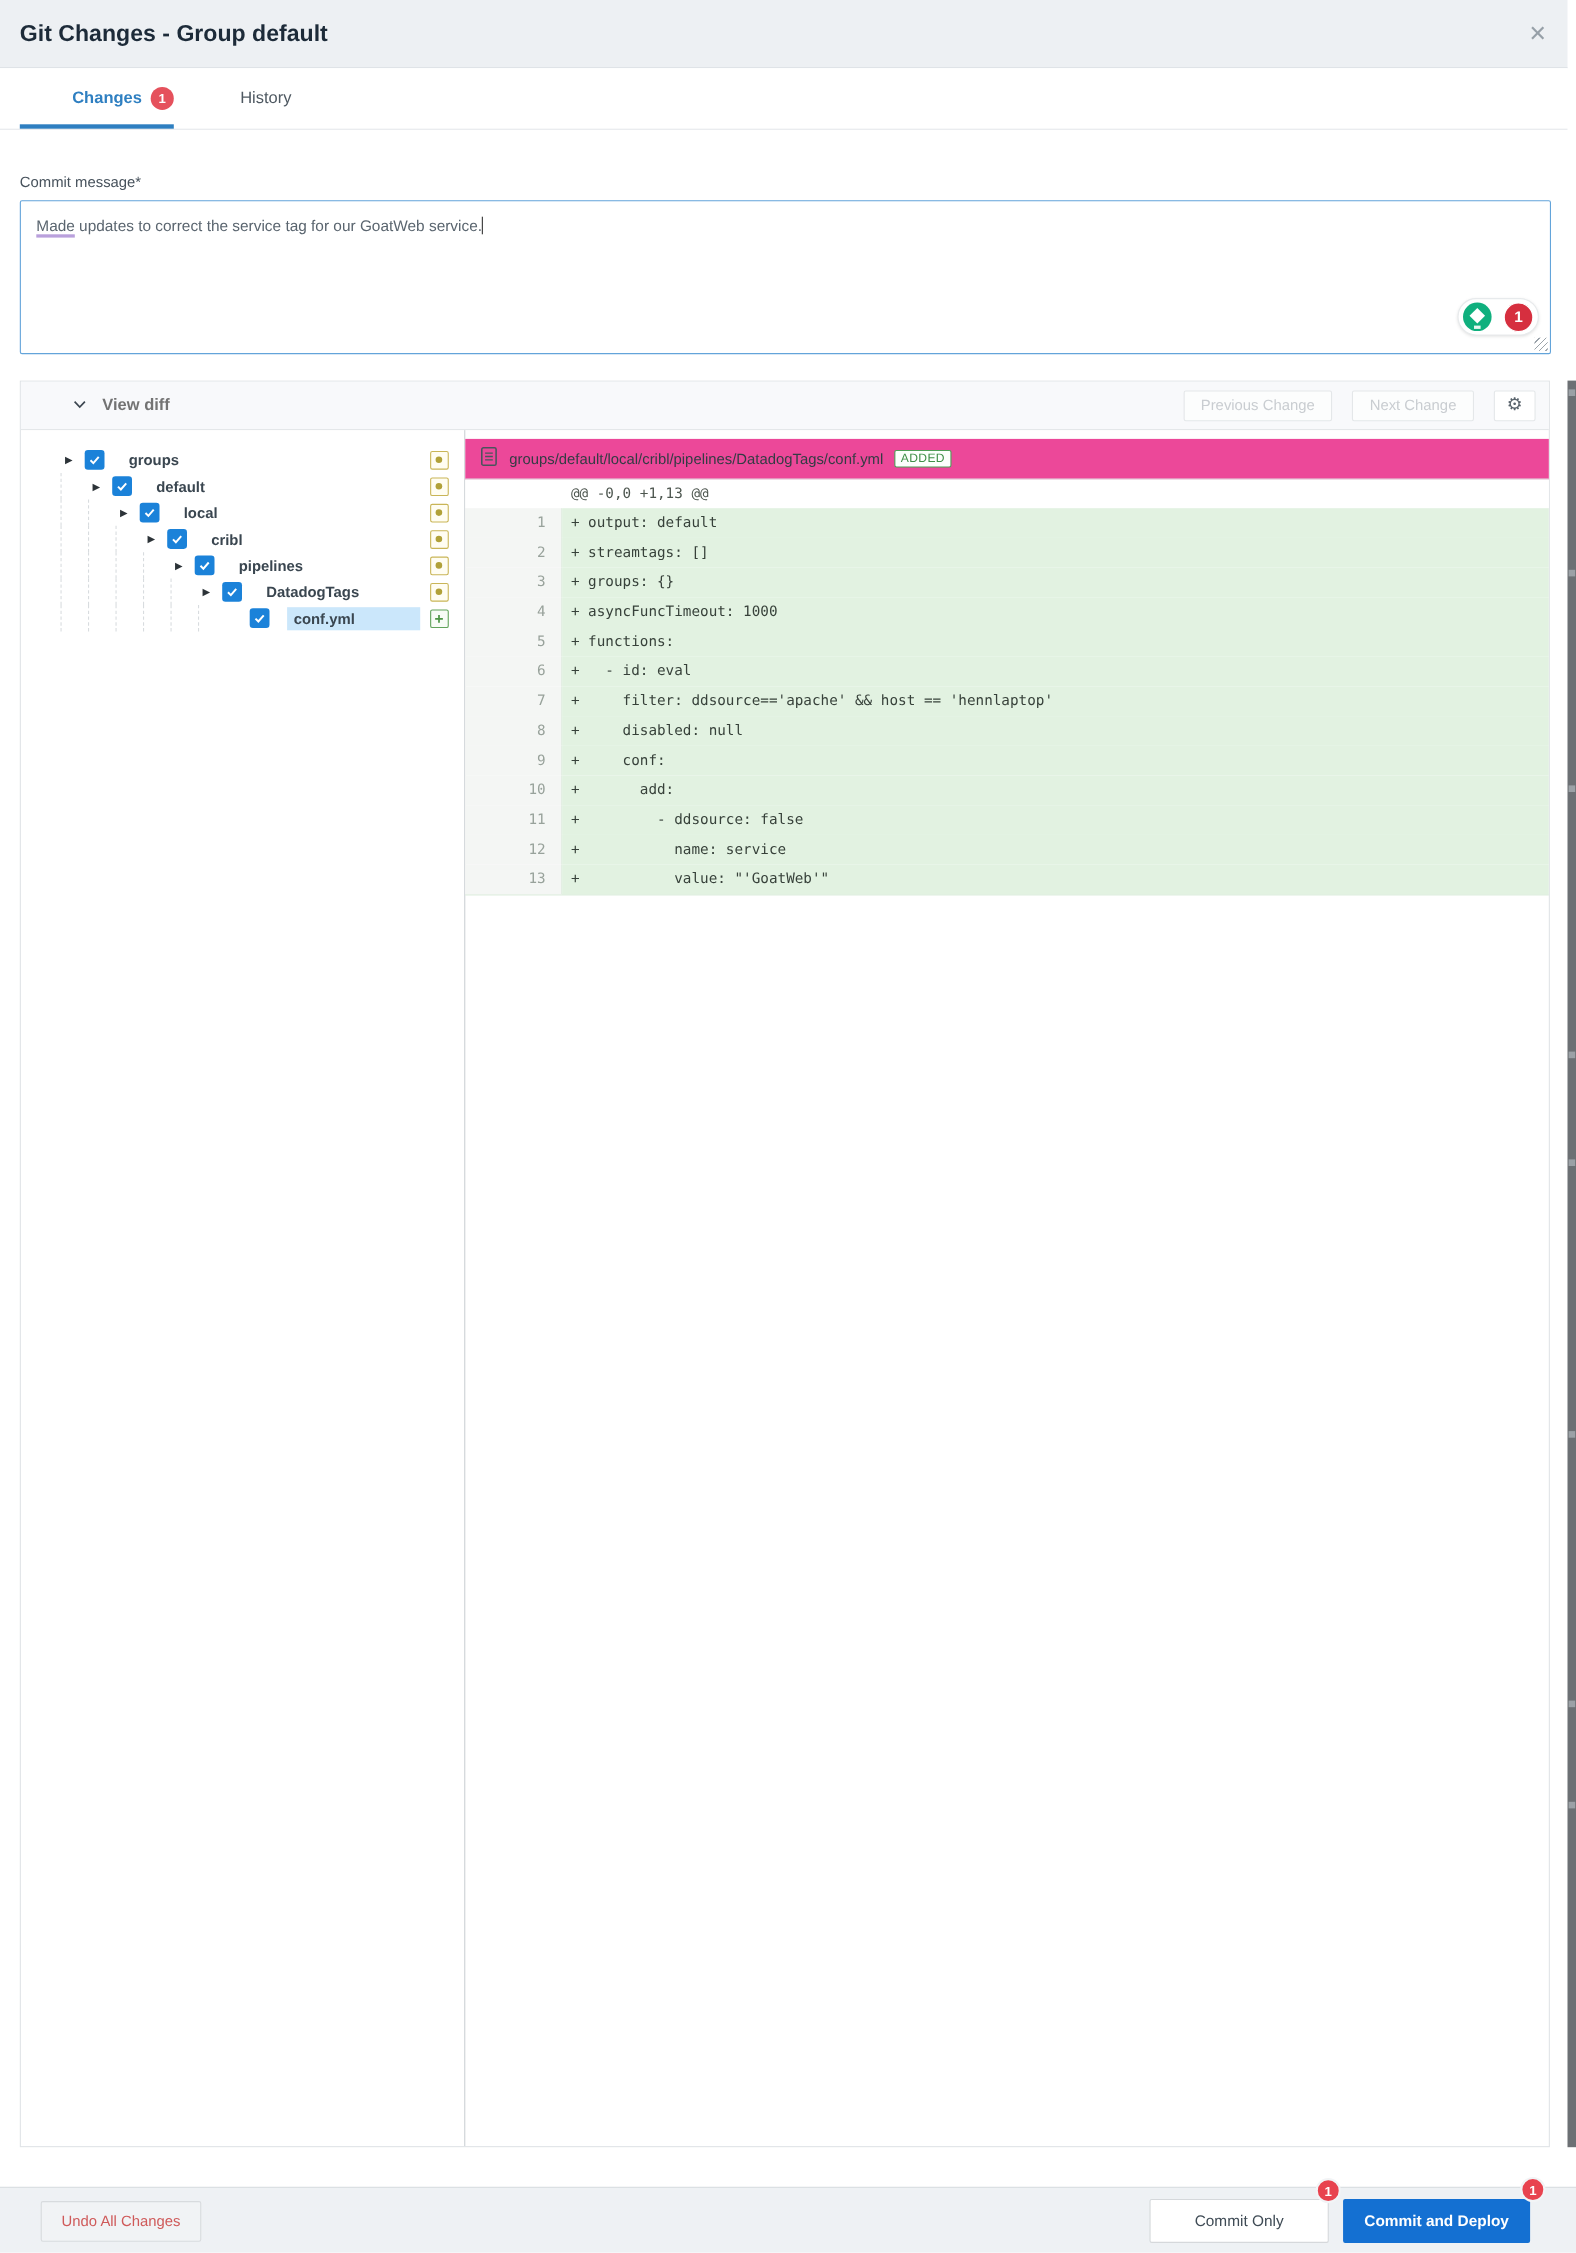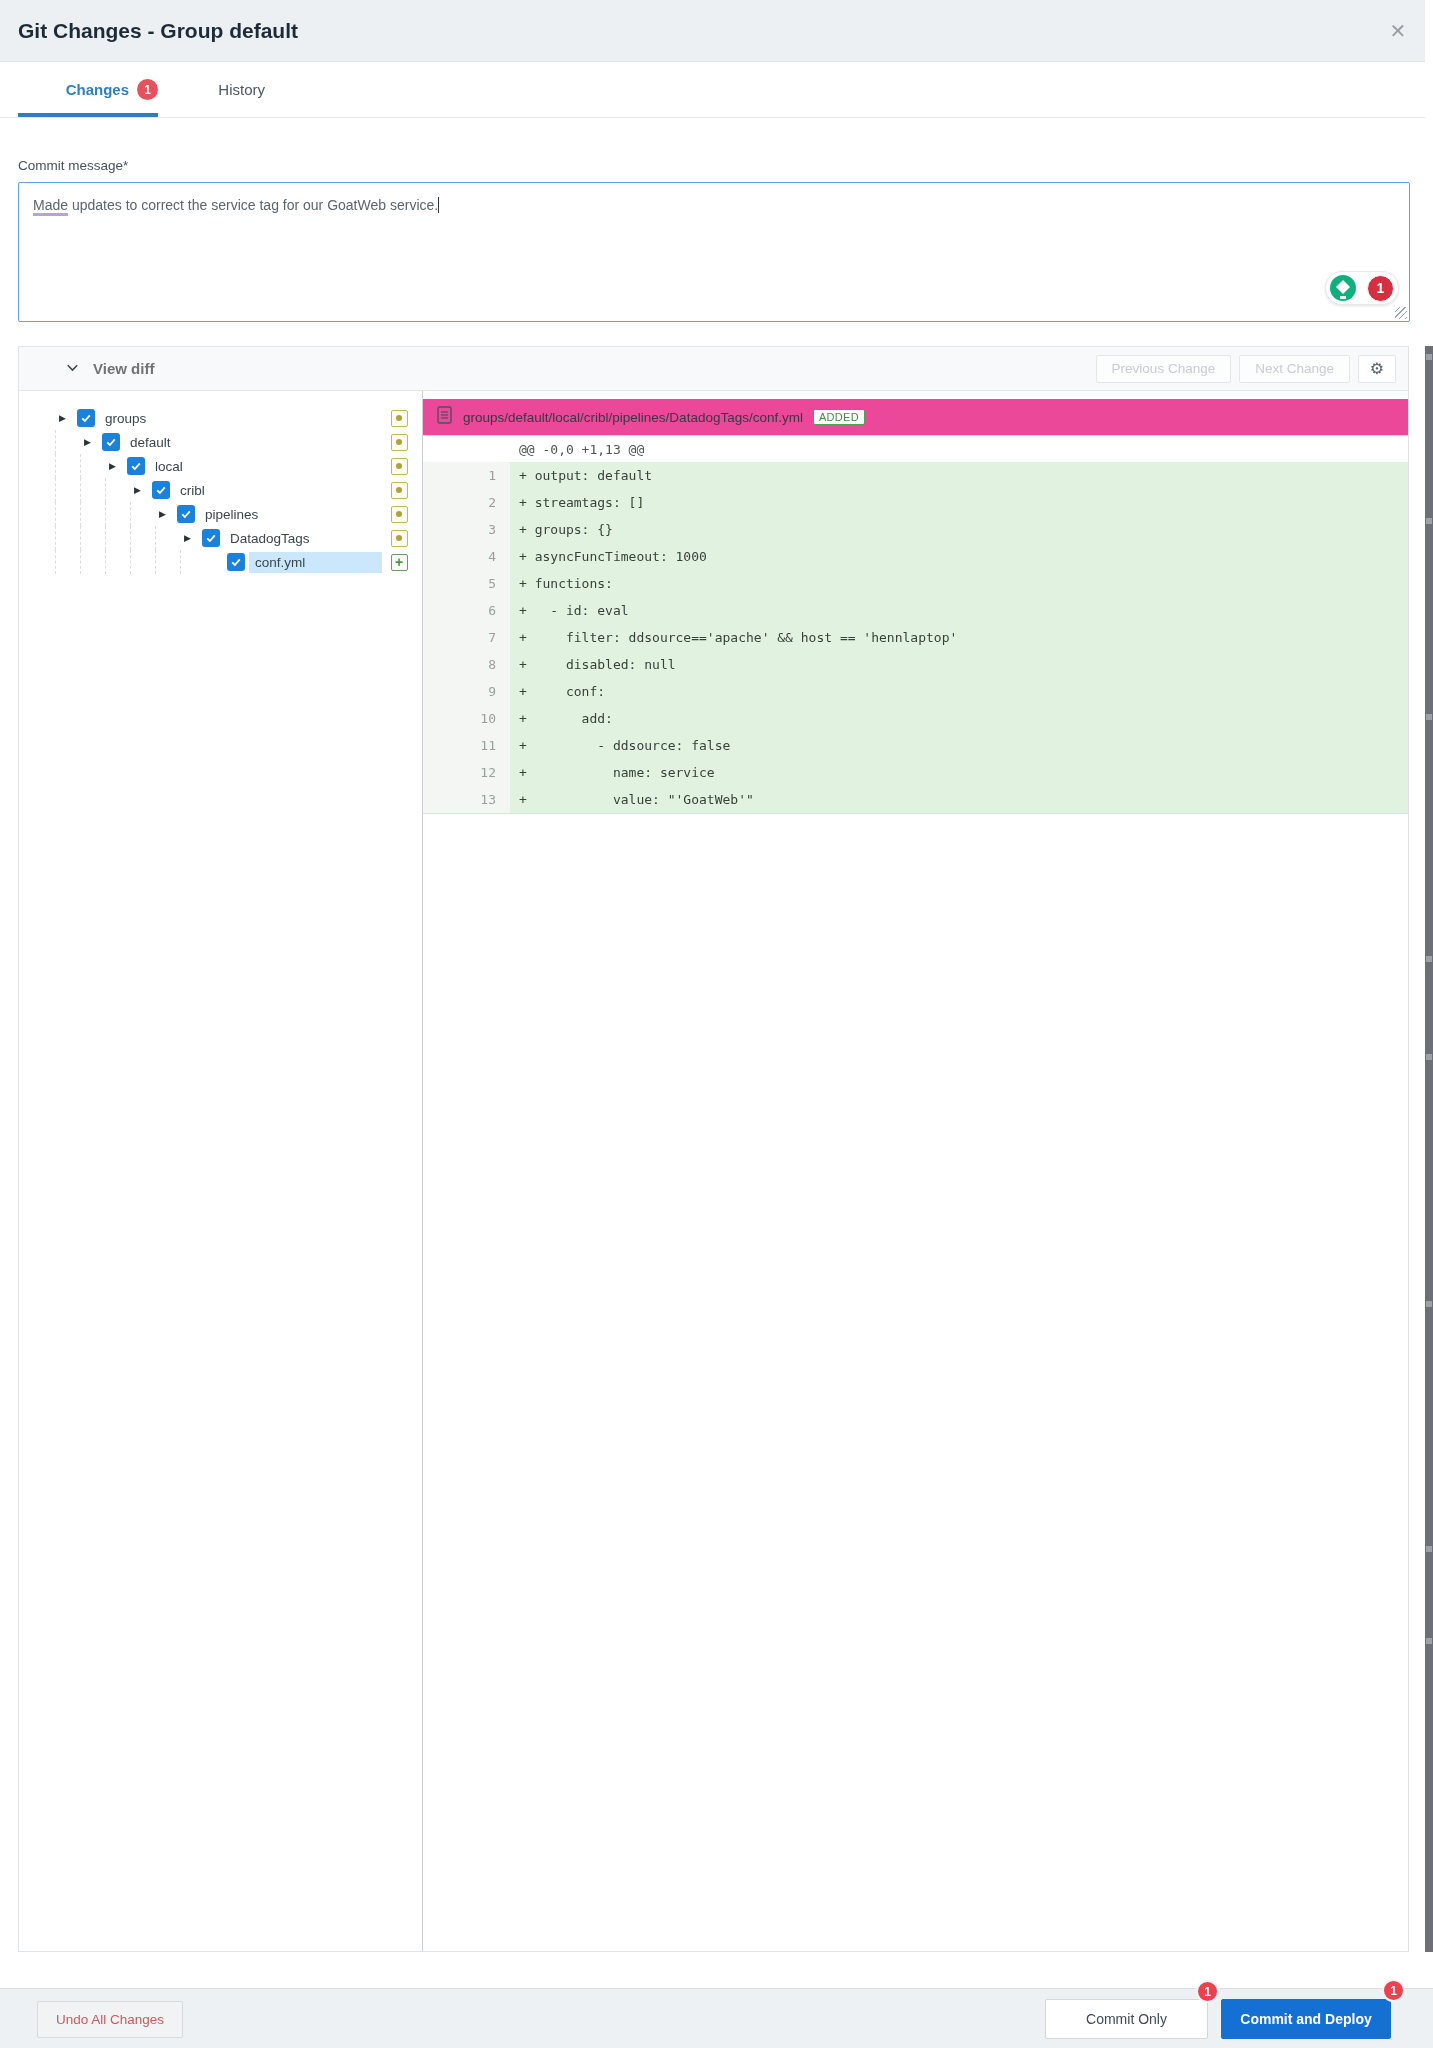--- a/index.html
+++ b/index.html
@@ -49,37 +49,37 @@
     border:1px solid #fff; color:#fff; font-size:14px; font-weight:700;
     display:flex; align-items:center; justify-content:center; }
 
   
   .vd { position:absolute; left:18px; top:346px; width:1391px; height:1606px;
     border:1px solid #e0e4e7; background:#fff; display:flex; flex-direction:column; }
   .vd-header { height:44px; flex:0 0 44px; background:#f8f9fb; border-bottom:1px solid #e4e7e9;
     display:flex; align-items:center; }
   .vd-toggle { display:flex; align-items:center; margin-left:46px; cursor:pointer; background:none; border:none; }
   .vd-title { margin-left:13px; font-size:15px; font-weight:600; color:#737373; }
-  .vd-actions { margin-left:auto; margin-right:12px; display:flex; align-items:center; gap:8px; }
+  .vd-actions { margin-left:auto; margin-right:12px; display:flex; align-items:center; gap:18px; }
   .vd-btn { height:28px; padding:0 15px; font-size:13.5px; border-radius:2px;
     border:1px solid #e4e7e9; background:#fcfdfd; color:#c9cdd1; cursor:default; }
   .vd-gear { width:38px; height:28px; border:1px solid #e4e7e9; background:#fff;
     border-radius:2px; color:#59636c; font-size:16px; cursor:pointer; line-height:26px; }
 
   .vd-body { flex:1; display:flex; min-height:0; }
 
   
   .tree { width:404px; flex:0 0 404px; border-right:1px solid #cdd1d5; padding-top:15px; overflow:hidden; }
   .tree-row { height:24px; display:flex; align-items:center; padding-left:36px; padding-right:6px;
     font-size:13.5px; color:#3a4650; cursor:pointer; }
   .guide { width:25px; height:24px; border-left:1px dashed #d8dcdf; flex:0 0 25px; }
   .caret-box { width:22px; flex:0 0 22px; text-align:left; font-size:9px; color:#2c3338; padding-left:4px; }
   .cbx { width:18px; height:18px; flex:0 0 18px; background:#1b82d9; border-radius:3px;
     display:flex; align-items:center; justify-content:center; cursor:pointer; }
-  .label-wrap { flex:1; margin-left:4px; padding:3px 6px; white-space:nowrap; overflow:hidden; }
+  .label-wrap { flex:1; margin-left:16px; padding:3px 6px; white-space:nowrap; overflow:hidden;font-weight:bold; }
   .tree-row.selected .label-wrap { background:#cbe7fb; }
   .badge-col { width:34px; flex:0 0 34px; display:flex; justify-content:center; }
   .st-badge { width:17px; height:17px; border-radius:2px; display:flex; align-items:center; justify-content:center; }
   .st-mod { border:1px solid #c9b557; background:#fffdf2; }
   .st-mod .dot { width:6px; height:6px; border-radius:50%; background:#b1a139; }
   .st-add { border:1px solid #61a35b; background:#f7fcf6; color:#4e9647; font-size:14px; font-weight:700; line-height:15px; }
 
   
   .diff { flex:1; padding-top:8px; display:flex; flex-direction:column; min-width:0; }
   .file-header { height:37px; flex:0 0 37px; background:#ec4899; border-bottom:1px solid #dcdfe2;

